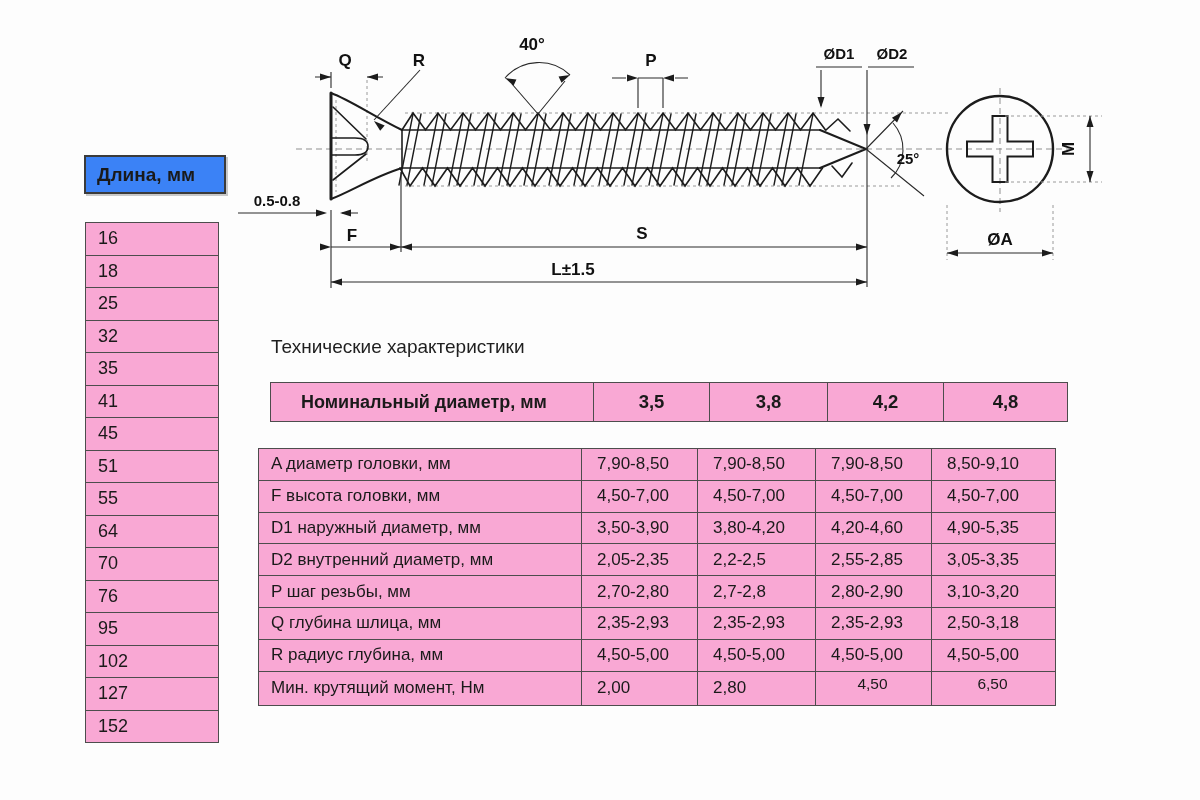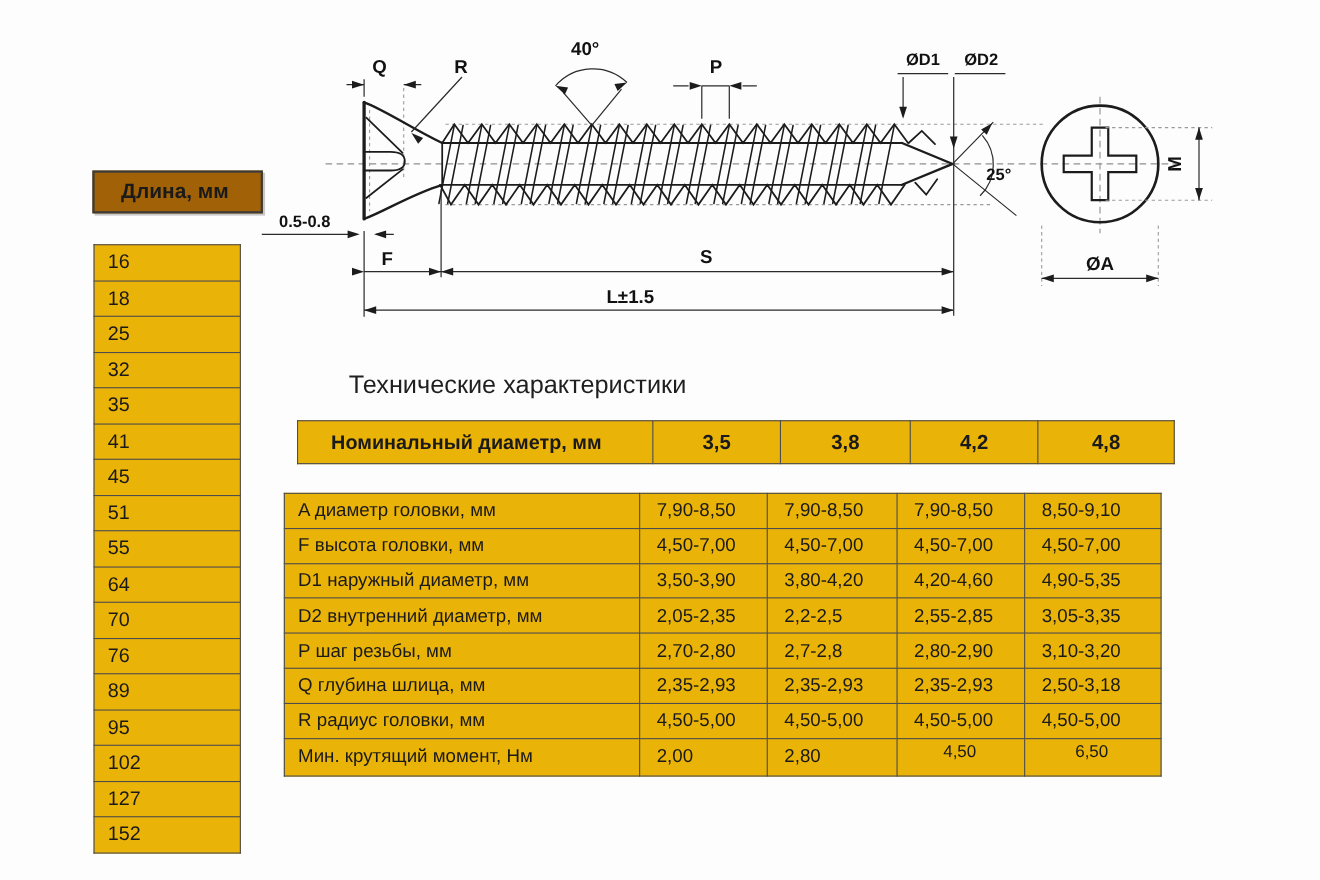--- a/index.html
+++ b/index.html
@@ -13,29 +13,29 @@
   .outline{stroke:#1c1c1c;fill:none;stroke-width:2.1;stroke-linecap:round;}
   .outline2{stroke:#1c1c1c;fill:none;stroke-width:1.6;stroke-linecap:round;}
   .dim{stroke:#2b2b2b;fill:none;stroke-width:1.1;}
   .dash{stroke:#8f8f8f;fill:none;stroke-width:1;stroke-dasharray:6 4;}
   .dash2{stroke:#9a9a9a;fill:none;stroke-width:1;stroke-dasharray:3 3;}
   .dlabel{font-family:"Liberation Sans",sans-serif;font-weight:bold;fill:#111;font-size:17px;}
   .dlabel.small{font-size:15px;}
   
   .len-header{
     position:absolute;left:84px;top:155px;width:127px;height:35px;
-    border:2px solid #3b3b3b;background:#a16207;box-shadow:2px 2px 0 #c9c9c9;
-    font-weight:bold;font-size:19px;line-height:35px;padding-left:24px;
+    border:2px solid #3b3b3b;background:#3b82f6;box-shadow:2px 2px 0 #c9c9c9;
+    font-weight:bold;font-size:19px;line-height:35px;padding-left:11px;
   }
-  table{border-collapse:collapse;background:#eab308;}
+  table{border-collapse:collapse;background:#f9a8d4;}
   td{border:1px solid #4d4d4d;}
   .len-table{position:absolute;left:85px;top:222px;width:134px;table-layout:fixed;}
   .len-table td{height:31.5px;font-size:18px;padding:0 0 0 12px;}
   
-  .spec-title{position:absolute;left:271px;top:336px;font-size:23px;color:#1f1f1f;margin-left:46px;}
+  .spec-title{position:absolute;left:271px;top:336px;font-size:19px;color:#1f1f1f;}
   .spec-head{position:absolute;left:270px;top:382px;table-layout:fixed;}
   .spec-head td{height:36px;font-weight:bold;}
   .spec-head td.hlabel{font-size:18px;padding-left:30px;}
   .spec-head td.diam{font-size:18.5px;text-align:center;}
   .spec{position:absolute;left:258px;top:448px;table-layout:fixed;}
   .spec td{height:30.8px;font-size:17px;padding:0 2px 0 15px;white-space:nowrap;}
   .spec td.rowlabel{padding-left:12px;}
   .spec tr:last-child td:nth-child(4),
   .spec tr:last-child td:nth-child(5){
     text-align:center;padding-left:0;font-size:15.5px;vertical-align:top;padding-top:3px;
@@ -179,23 +179,20 @@
       <tr>
         <td>64</td>
       </tr>
       <tr>
         <td>70</td>
       </tr>
       <tr>
         <td>76</td>
       </tr>
       <tr>
-        <td>89</td>
-      </tr>
-      <tr>
         <td>95</td>
       </tr>
       <tr>
         <td>102</td>
       </tr>
       <tr>
         <td>127</td>
       </tr>
       <tr>
         <td>152</td>
@@ -269,21 +266,21 @@
         <td>3,10-3,20</td>
       </tr>
       <tr>
         <td class="rowlabel">Q глубина шлица, мм</td>
         <td>2,35-2,93</td>
         <td>2,35-2,93</td>
         <td>2,35-2,93</td>
         <td>2,50-3,18</td>
       </tr>
       <tr>
-        <td class="rowlabel">R радиус головки, мм</td>
+        <td class="rowlabel">R радиус глубина, мм</td>
         <td>4,50-5,00</td>
         <td>4,50-5,00</td>
         <td>4,50-5,00</td>
         <td>4,50-5,00</td>
       </tr>
       <tr>
         <td class="rowlabel">Мин. крутящий момент, Нм</td>
         <td>2,00</td>
         <td>2,80</td>
         <td>4,50</td>

